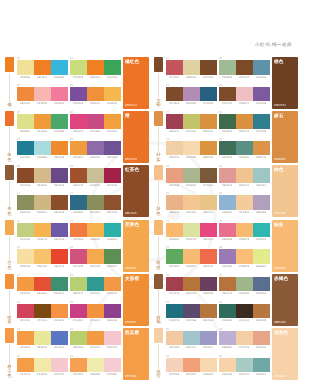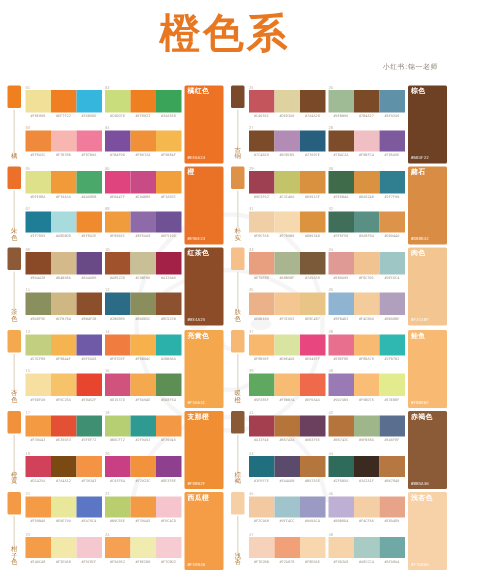--- a/index.html
+++ b/index.html
@@ -187,21 +187,20 @@
     <ellipse cx="95" cy="95" rx="62" ry="72" fill="none" stroke="#9a9a9a" stroke-width="3"></ellipse>
     <path d="M45 80 Q95 40 145 80" fill="none" stroke="#9a9a9a" stroke-width="3"></path>
     <ellipse cx="74" cy="96" rx="7" ry="4" fill="#9a9a9a"></ellipse>
     <ellipse cx="116" cy="96" rx="7" ry="4" fill="#9a9a9a"></ellipse>
     <path d="M88 105 Q95 120 102 105" fill="none" stroke="#9a9a9a" stroke-width="3"></path>
     <path d="M78 134 Q95 146 112 134" fill="none" stroke="#9a9a9a" stroke-width="3"></path>
     <path d="M30 215 Q40 160 95 158 Q150 160 160 215" fill="none" stroke="#9a9a9a" stroke-width="3"></path>
   </svg>
 
   <div id="header">
-    <div id="title" style="color: rgb(232, 119, 34);">橙色系</div>
     <div id="credit">小红书:锦一老师</div>
   </div>
 
   <div id="board">
       <div class="half left">
         <div class="section">
           <div class="marker">
             <div class="marker-chip" style="background: rgb(239, 127, 31);"></div>
             <div class="marker-rule"></div>
             <div class="marker-label">橘</div>

